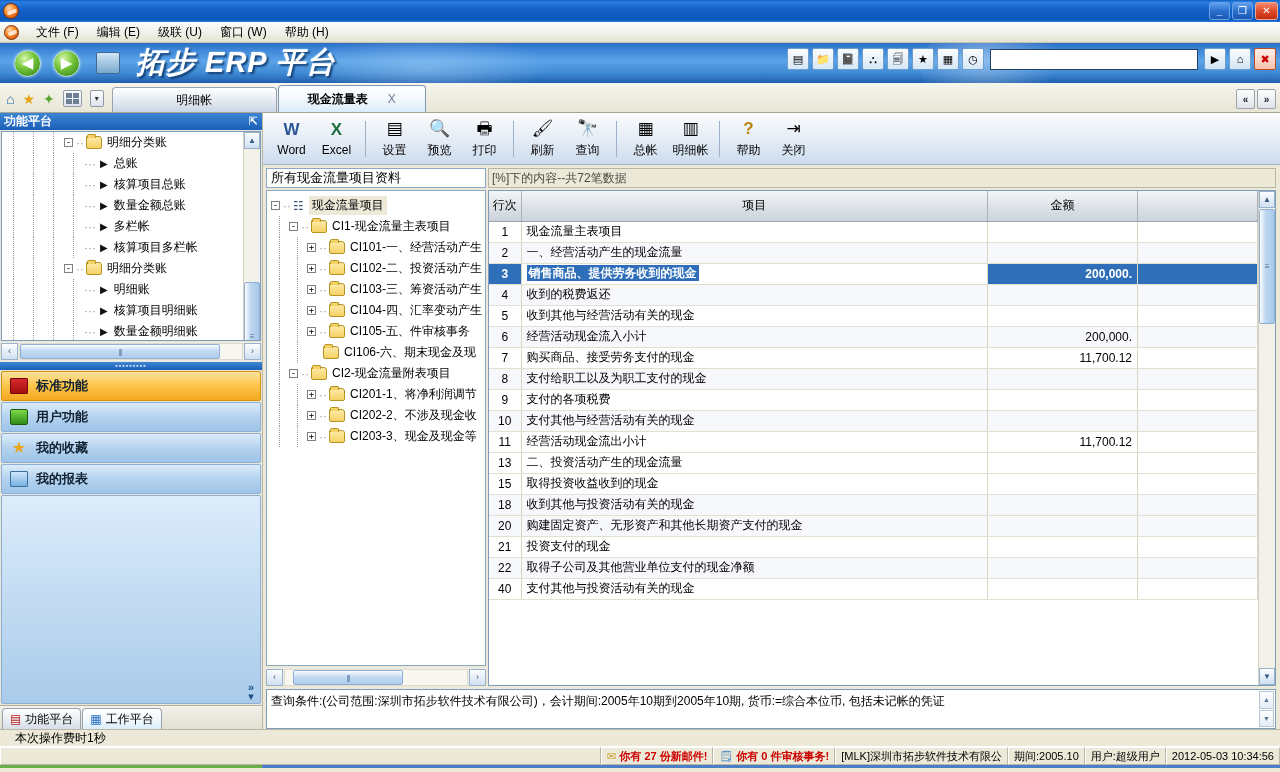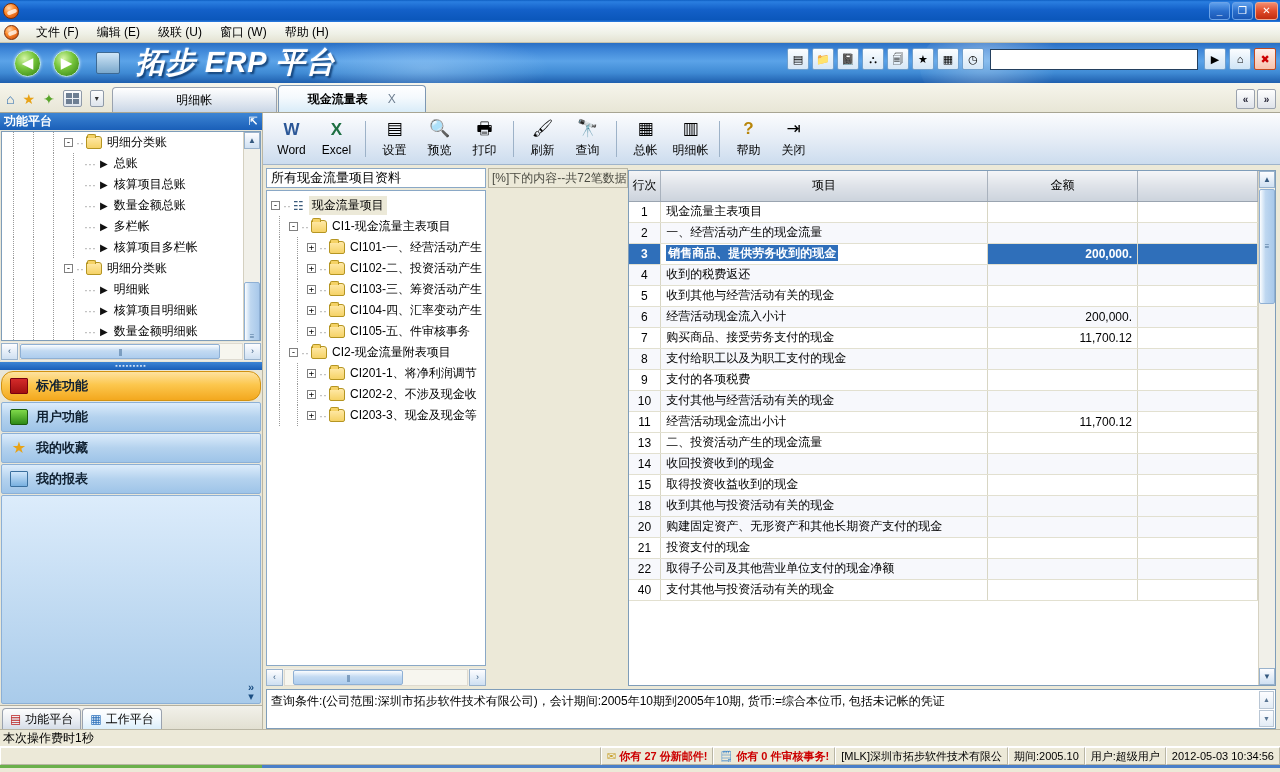--- a/index.html
+++ b/index.html
@@ -269,21 +269,20 @@
   .lp-bar {
     height: 30px; margin: 1px 1px 0 1px;
     border: 1px solid #8cb0d6; border-radius: 2px;
     display: flex; align-items: center; padding-left: 8px; gap: 8px;
     font-weight: bold; font-size: 13px; color: #123;
     background: linear-gradient(to bottom, #dcecfb 0%, #b4d2ee 50%, #9ec4e8 100%);
   }
   .lp-bar.active {
     background: linear-gradient(to bottom, #fee2a0 0%, #fcc74e 45%, #f3a81e 100%);
     border-color: #d29211;
-    border-radius: 12px;
   }
   .lp-bar .bi { width: 18px; height: 16px; flex: 0 0 auto; position: relative; }
   .lp-spacer {
     flex: 1; margin: 1px; border: 1px solid #8cb0d6; border-radius: 2px;
     background: linear-gradient(to bottom,#dcecfb,#a9cbea);
     position: relative;
   }
   .lp-spacer .chev {
     position: absolute; right: 6px; bottom: 2px; color: #1b4e82;
     font-size: 11px; font-weight: bold; text-align:center; line-height:9px;
@@ -330,21 +329,21 @@
     flex: 1; margin-top: 2px; border: 1px solid #8aa8c6; background: #fff;
     position: relative; overflow: hidden;
   }
   .ctree-scroll { position: absolute; inset: 0; padding: 4px 0 0 2px; overflow: hidden;}
   .ctree-hs {
     height: 18px; margin-top: 2px; display: flex; align-items: center; gap: 1px;
     background: #efeee6;
   }
 
   
-  .tbl-wrap { flex: 1; display: flex; flex-direction: row; margin-right: 4px; }
+  .tbl-wrap { flex: 1; display: flex; flex-direction: column; margin-right: 4px; }
   .tbl-note {
     height: 20px; background: #ece9d8; border: 1px solid #b9b6a4;
     display: flex; align-items: center; padding-left: 3px;
     font-size: 12px; color: #4b4b42;
   }
   .tbl-outer {
     flex: 1; border: 1px solid #7f9db9; background: #fff;
     margin-top: 2px; display: flex; overflow: hidden; position: relative;
   }
   .tbl-inner { flex: 1; overflow: hidden; }
@@ -383,21 +382,21 @@
     display: flex; align-items: flex-start;
     font-size: 12px; padding: 3px 4px; position: relative;
   }
   .qb-scroll { position:absolute; right:1px; top:1px; bottom:1px; width:15px; display:flex; flex-direction:column; gap:1px;}
   .qb-sb { flex:1; border:1px solid #b9c6d4; background:linear-gradient(to bottom,#fdfdff,#e3ecf5);
     display:flex;align-items:center;justify-content:center;font-size:7px;color:#5a7694;}
 
   
   .statusline {
     height: 17px; background: #ece9d8; border-top: 1px solid #b9b6a4;
-    display: flex; align-items: center; font-size: 12px; padding-left: 3px;
+    display: flex; align-items: center; font-size: 12px; padding-left: 15px;
   }
   .statusbar {
     height: 19px; background: #ece9d8; display: flex; align-items: stretch;
     border-top: 1px solid #fff;
   }
   .sb-cell {
     border: 1px solid #b9b6a4; border-top-color: #fff; border-left-color: #fff;
     display: flex; align-items: center; gap: 3px; padding: 0 5px;
     font-size: 11px; white-space: nowrap;
   }
@@ -830,20 +829,31 @@
                   </span>
                   <span class="tog">+</span>
                   <span style="color:#9a9a9a;margin-right:2px">··</span>
                   <span class="folder"></span>
                   <span class="tlbl">CI105-五、件审核事务</span>
                 </div>
                 <div class="tnode">
                   <span class="tspace" style="width:18px">
                     <span class="treeline" style="margin-left:8px;display:block"></span>
                   </span>
+                  <span class="tspace" style="width:18px">
+                    <span class="treeline" style="margin-left:8px;display:block"></span>
+                  </span>
+                  <span class="tspace" style="width:16px"></span>
+                  <span class="folder"></span>
+                  <span class="tlbl">CI106-六、期末现金及现</span>
+                </div>
+                <div class="tnode">
+                  <span class="tspace" style="width:18px">
+                    <span class="treeline" style="margin-left:8px;display:block"></span>
+                  </span>
                   <span class="tog">-</span>
                   <span style="color:#9a9a9a;margin-right:2px">··</span>
                   <span class="folder"></span>
                   <span class="tlbl">CI2-现金流量附表项目</span>
                 </div>
                 <div class="tnode">
                   <span class="tspace" style="width:18px">
                     <span class="treeline" style="margin-left:8px;display:block"></span>
                   </span>
                   <span class="tspace" style="width:18px">
@@ -974,26 +984,20 @@
                       <td class="c-item">经营活动现金流出小计</td>
                       <td class="c-amt">11,700.12</td>
                       <td class="c-pad"></td>
                     </tr>
                     <tr class="">
                       <td class="c-no">13</td>
                       <td class="c-item">二、投资活动产生的现金流量</td>
                       <td class="c-amt"></td>
                       <td class="c-pad"></td>
                     </tr>
-                    <tr class="alt">
-                      <td class="c-no">14</td>
-                      <td class="c-item">收回投资收到的现金</td>
-                      <td class="c-amt"></td>
-                      <td class="c-pad"></td>
-                    </tr>
                     <tr class="">
                       <td class="c-no">15</td>
                       <td class="c-item">取得投资收益收到的现金</td>
                       <td class="c-amt"></td>
                       <td class="c-pad"></td>
                     </tr>
                     <tr class="alt">
                       <td class="c-no">18</td>
                       <td class="c-item">收到其他与投资活动有关的现金</td>
                       <td class="c-amt"></td>

